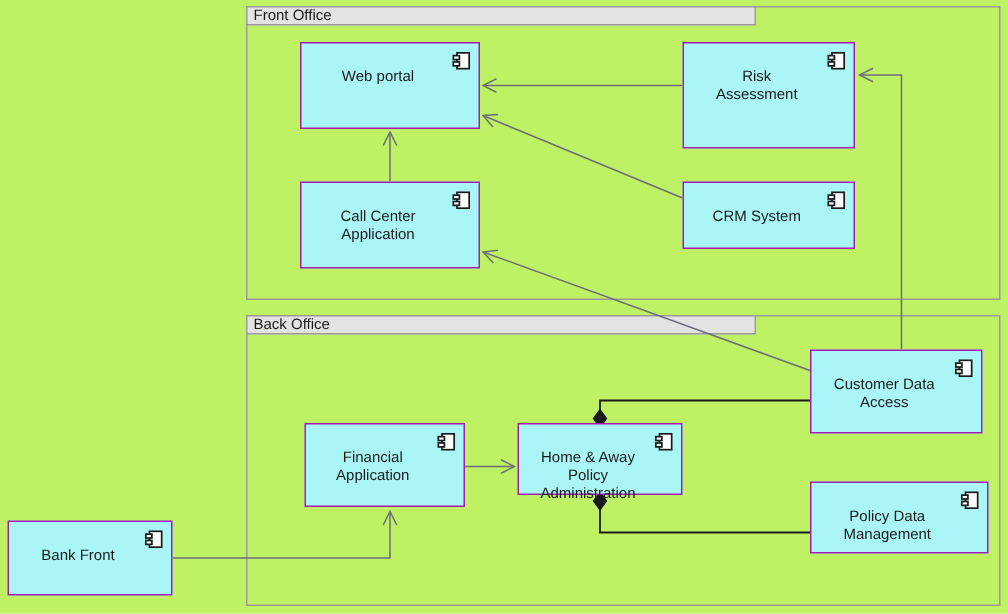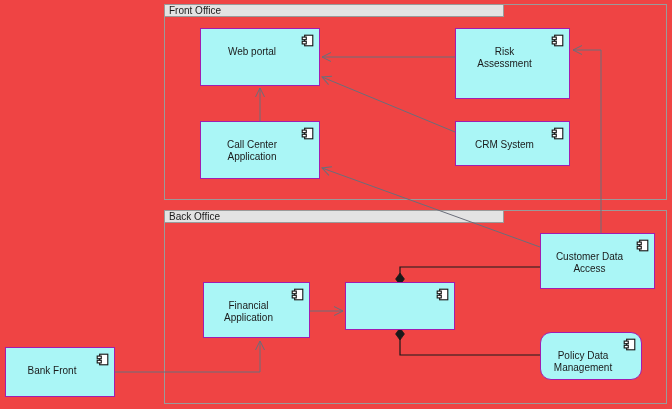--- a/index.html
+++ b/index.html
@@ -12,21 +12,21 @@
     height: 409px;
     font-family: "Liberation Sans", sans-serif;
     overflow: hidden;
     position: relative;
   }
   #canvas {
     position: absolute;
     left: 0; top: 0;
     width: 672px;
     height: 409px;
-    background: #ef4444;
+    background: #bef264;
   }
   
   .group {
     position: absolute;
     box-sizing: border-box;
     border: 1px solid #9a9a9a;
     background: transparent;
   }
   .group-tab {
     position: absolute;
@@ -187,28 +187,31 @@
     <span class="label">Financial
 Application</span>
     <svg class="comp-icon" viewBox="0 0 16 16">
       <rect x="4.5" y="1.5" width="10" height="13" fill="#ffffff" stroke="#1a1a1a" stroke-width="1.4"></rect>
       <rect x="1.5" y="3.8" width="5" height="3.2" fill="#ffffff" stroke="#1a1a1a" stroke-width="1.4"></rect>
       <rect x="1.5" y="9.0" width="5" height="3.2" fill="#ffffff" stroke="#1a1a1a" stroke-width="1.4"></rect>
     </svg>
   </div>
 
   <div class="component" style="left:345px; top:282px; width:110px; height:48px;">
-    <svg class="comp-icon" viewBox="0 0 16 16">
-      <rect x="4.5" y="1.5" width="10" height="13" fill="#ffffff" stroke="#1a1a1a" stroke-width="1.4"></rect>
-      <rect x="1.5" y="3.8" width="5" height="3.2" fill="#ffffff" stroke="#1a1a1a" stroke-width="1.4"></rect>
-      <rect x="1.5" y="9.0" width="5" height="3.2" fill="#ffffff" stroke="#1a1a1a" stroke-width="1.4"></rect>
-    </svg>
-  </div>
-
-  <div class="component" style="left:540px; top:332px; width:102px; height:48px;border-radius:11px;">
+    <span class="label">Home &amp; Away
+Policy
+Administration</span>
+    <svg class="comp-icon" viewBox="0 0 16 16">
+      <rect x="4.5" y="1.5" width="10" height="13" fill="#ffffff" stroke="#1a1a1a" stroke-width="1.4"></rect>
+      <rect x="1.5" y="3.8" width="5" height="3.2" fill="#ffffff" stroke="#1a1a1a" stroke-width="1.4"></rect>
+      <rect x="1.5" y="9.0" width="5" height="3.2" fill="#ffffff" stroke="#1a1a1a" stroke-width="1.4"></rect>
+    </svg>
+  </div>
+
+  <div class="component" style="left:540px; top:321px; width:119px; height:48px;">
     <span class="label">Policy Data
 Management</span>
     <svg class="comp-icon" viewBox="0 0 16 16">
       <rect x="4.5" y="1.5" width="10" height="13" fill="#ffffff" stroke="#1a1a1a" stroke-width="1.4"></rect>
       <rect x="1.5" y="3.8" width="5" height="3.2" fill="#ffffff" stroke="#1a1a1a" stroke-width="1.4"></rect>
       <rect x="1.5" y="9.0" width="5" height="3.2" fill="#ffffff" stroke="#1a1a1a" stroke-width="1.4"></rect>
     </svg>
   </div>
 
   <div class="component" style="left:5px; top:347px; width:110px; height:50px;">

